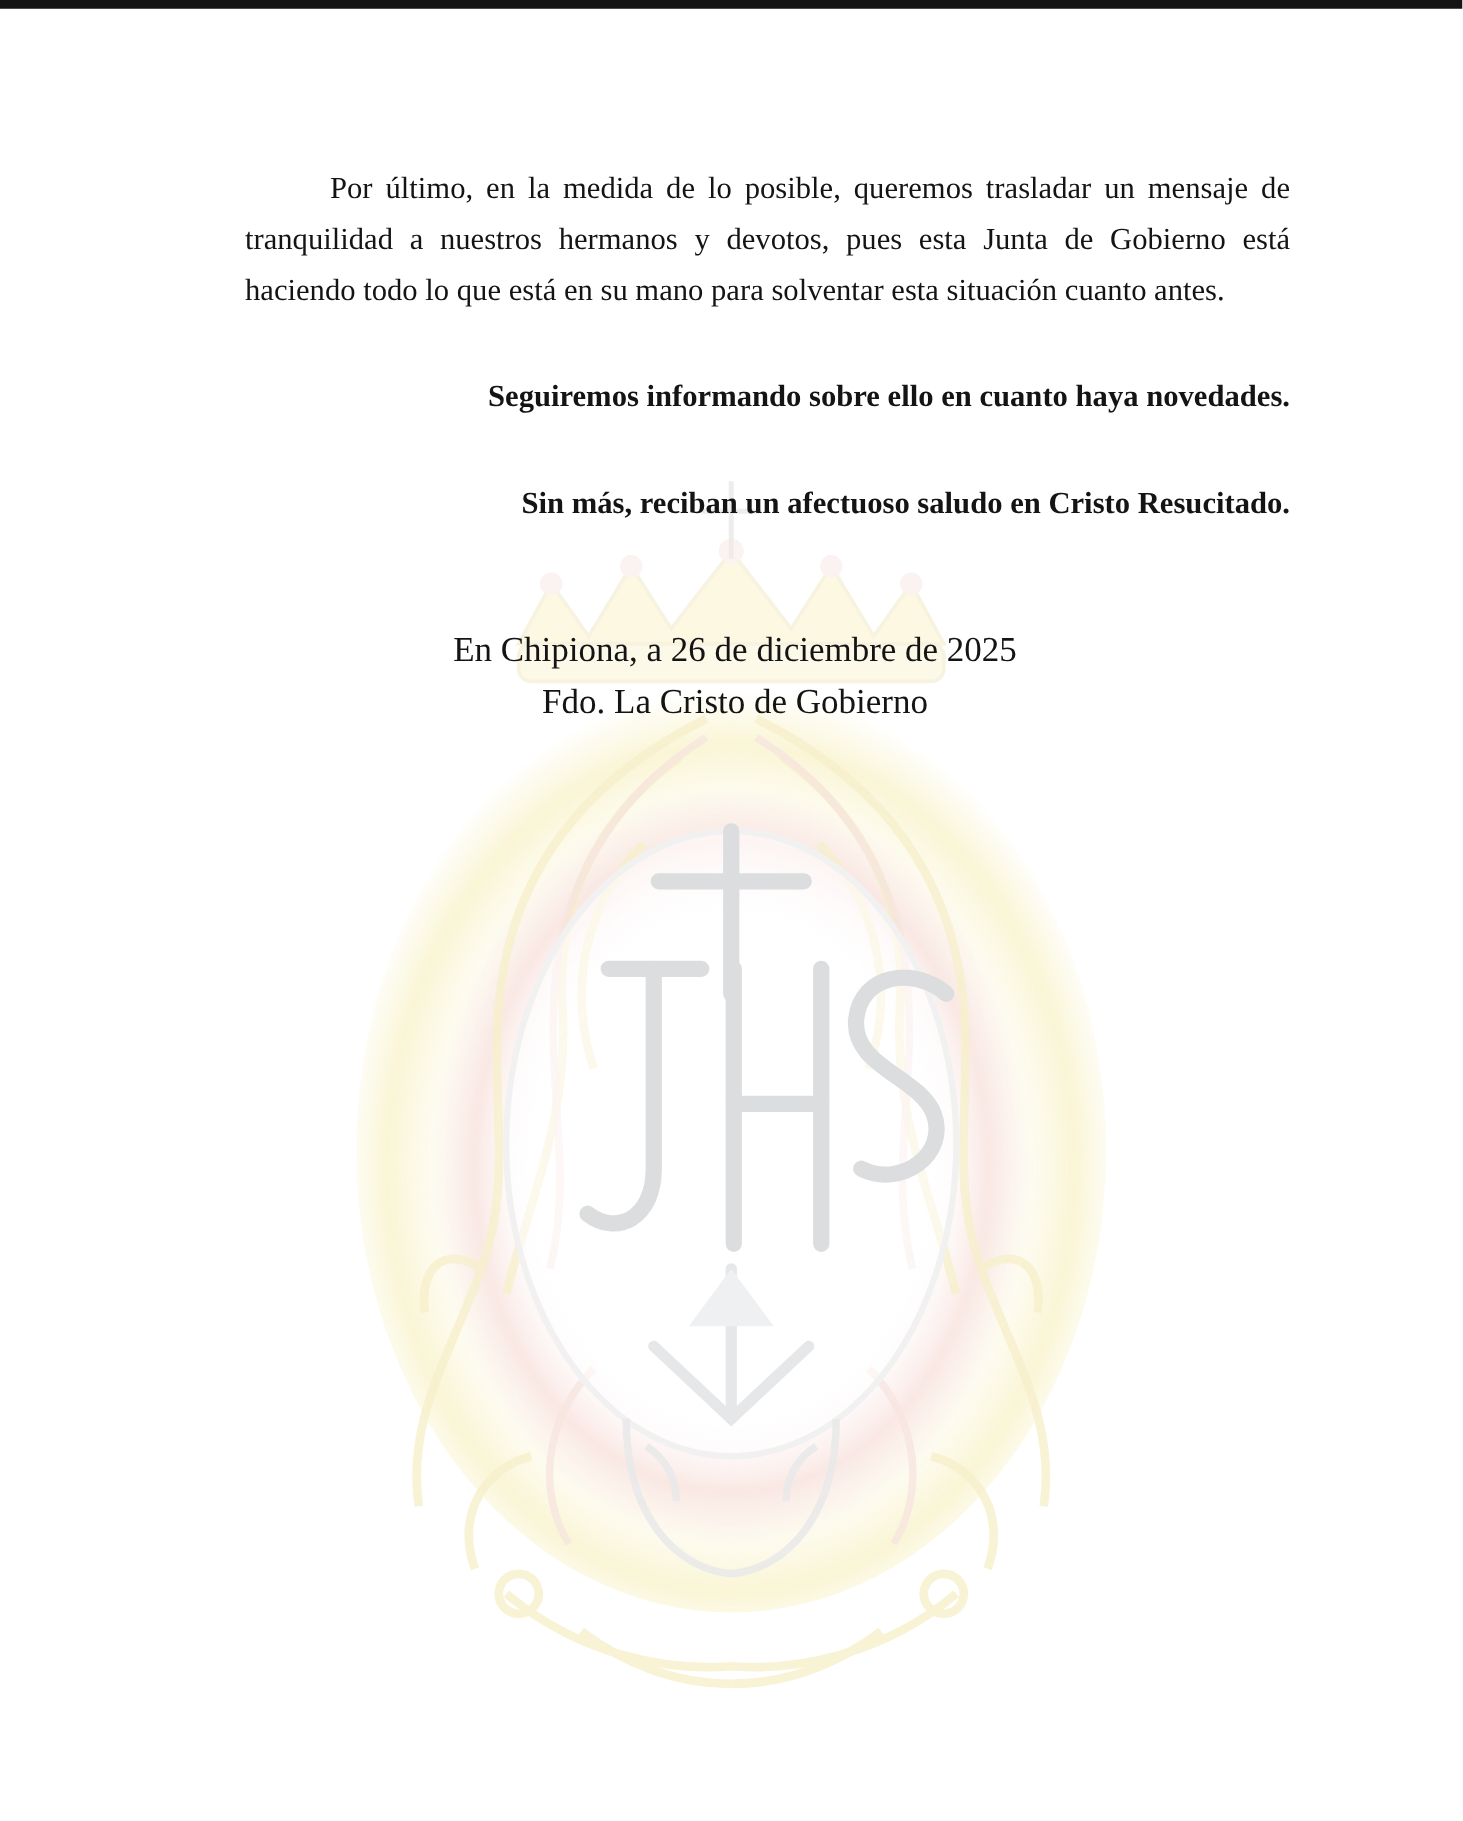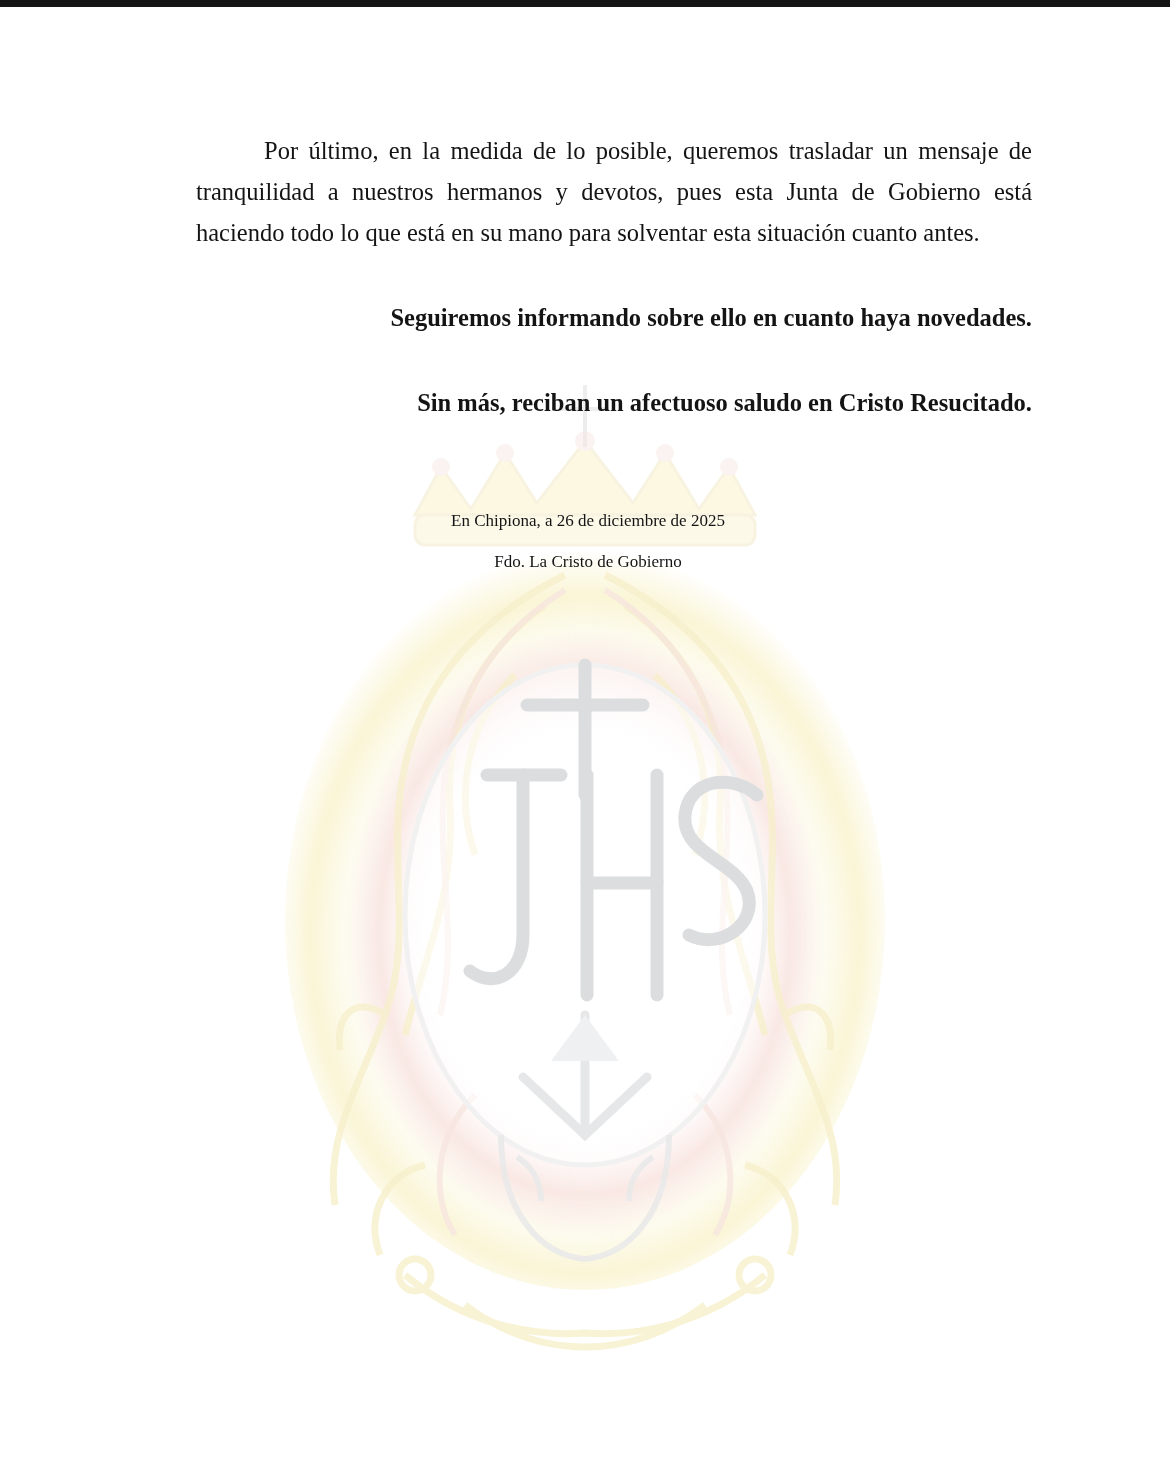--- a/index.html
+++ b/index.html
@@ -78,21 +78,21 @@
 
   .closing-block {
     position: absolute;
     left: 170px;
     top: 500px;
     width: 836px;
     text-align: center;
     z-index: 2;
   }
   .closing-line {
-    font-size: 17px;
+    font-size: 28px;
     line-height: 41px;
     color: #141414;
   }
 </style>
 </head>
 <body>
 
 <div class="page-top-edge"></div>
 
 <div class="page">

